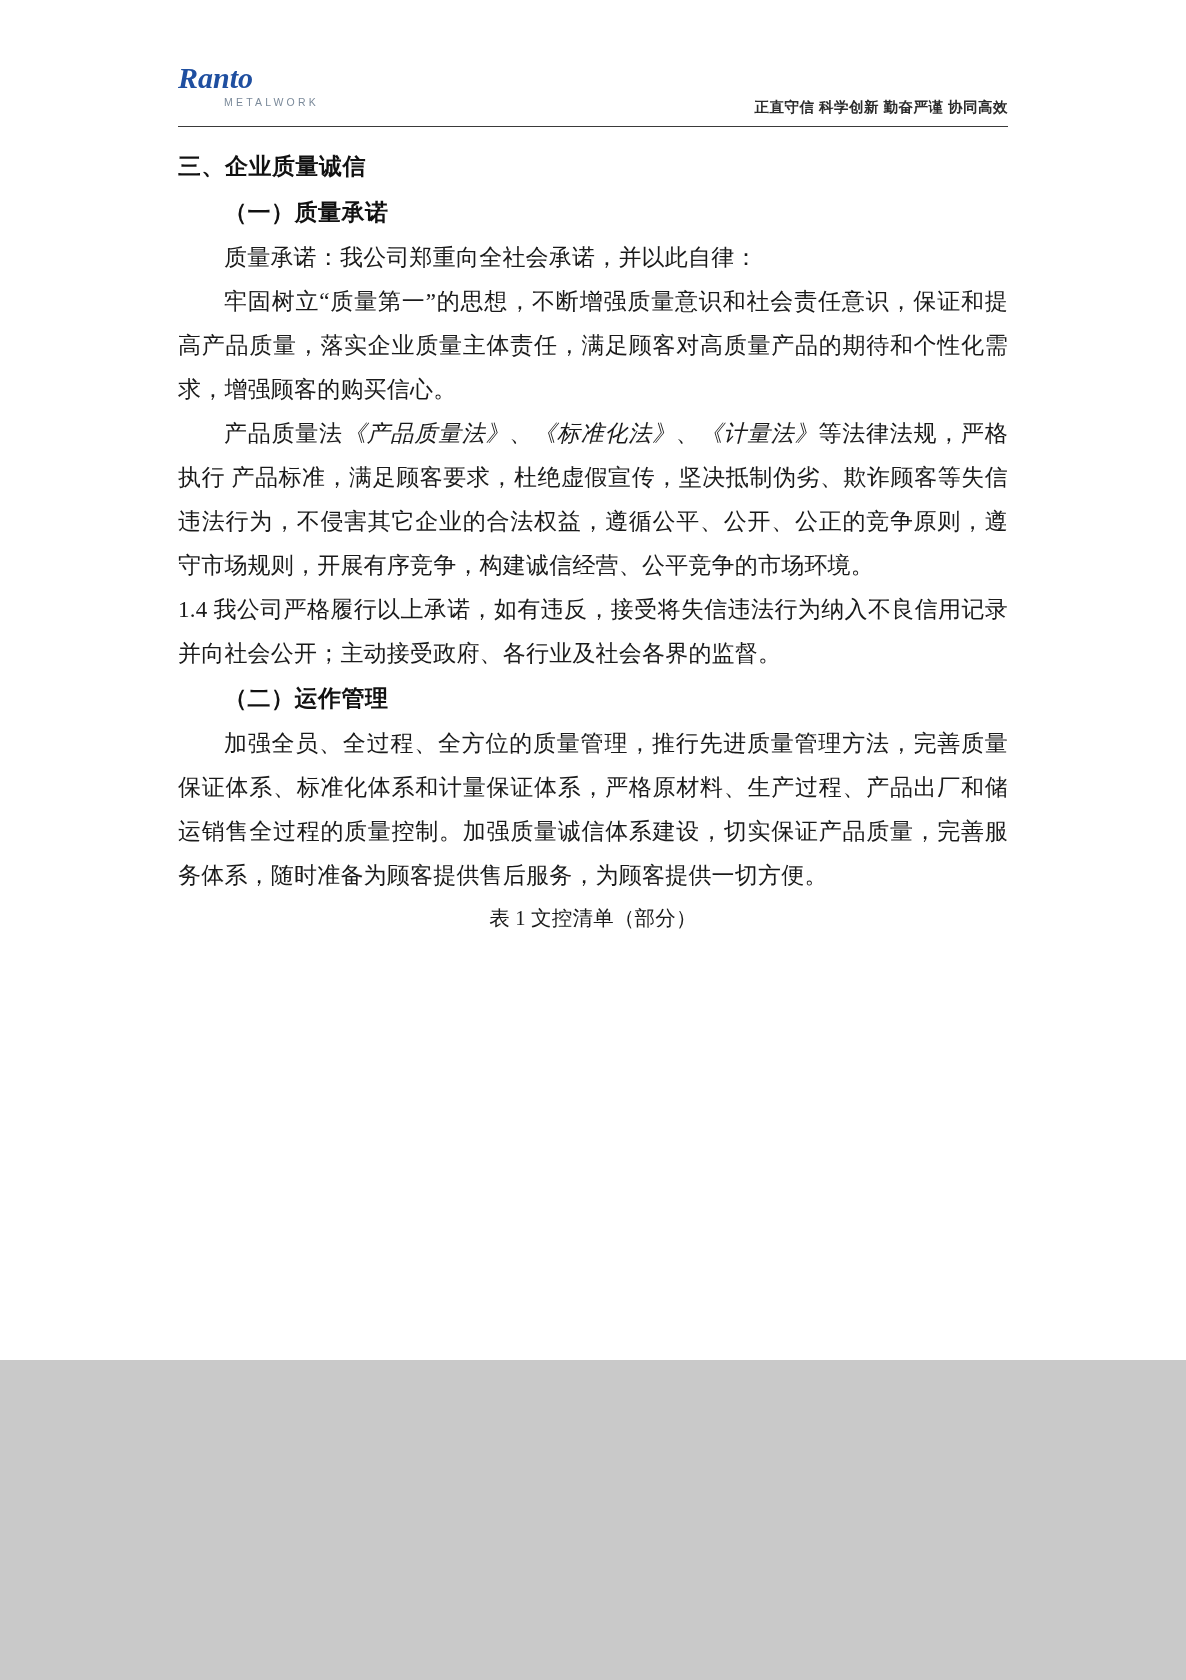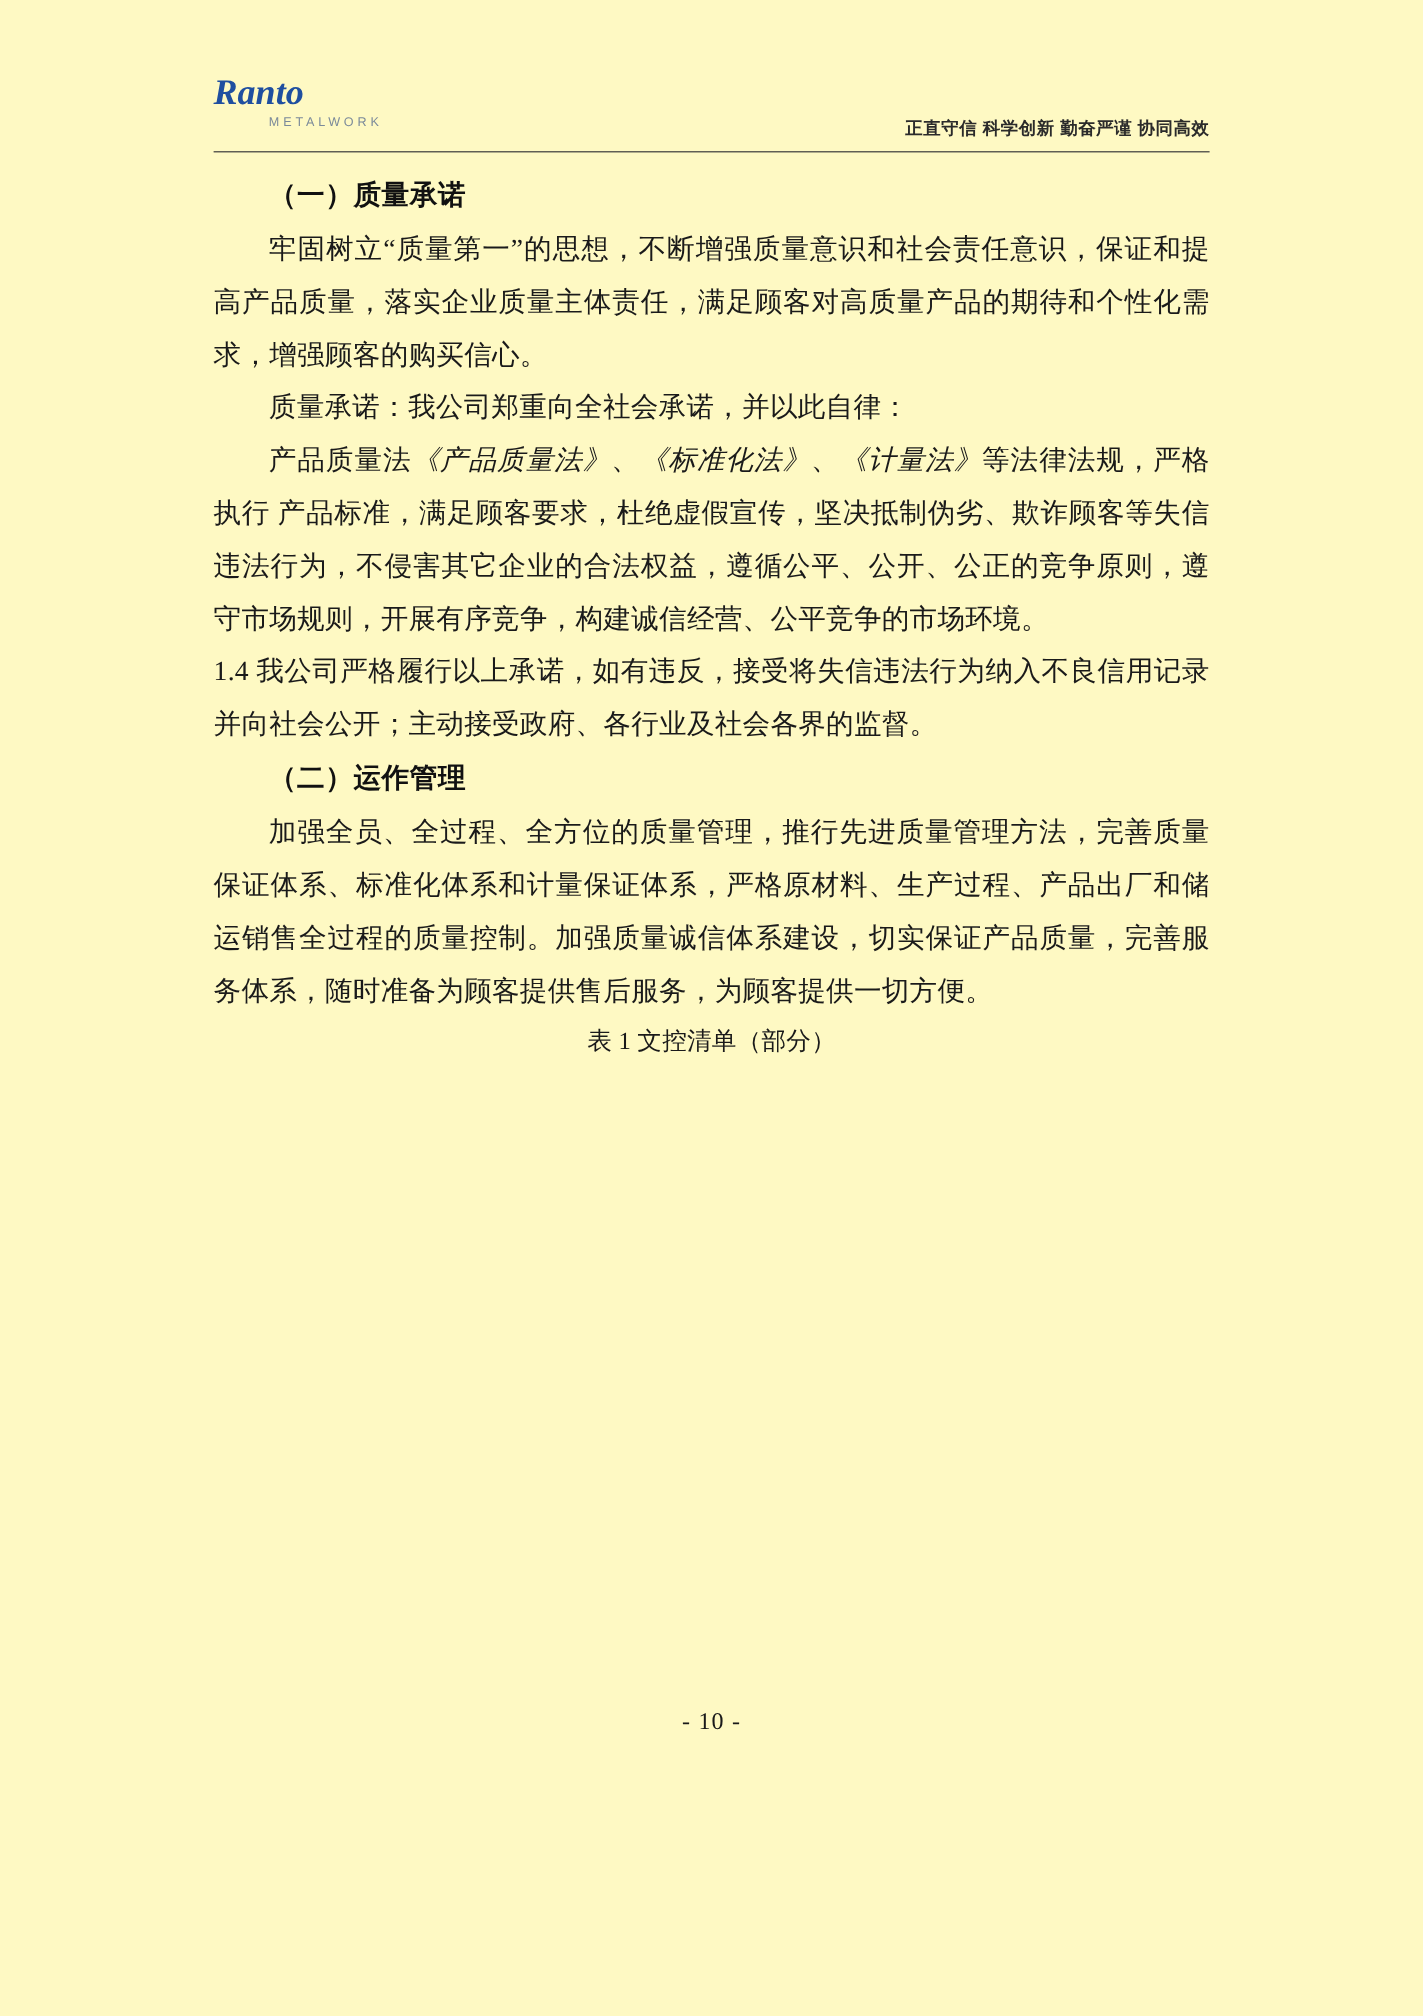--- a/index.html
+++ b/index.html
@@ -6,23 +6,23 @@
     margin: 0;
     padding: 0;
     background: #c9c9c9;
   }
   body {
     font-family: "Liberation Serif", "DejaVu Serif", serif;
   }
   .page {
     position: relative;
     width: 1186px;
-    height: 1680px;
+    height: 1360px;
     margin: 0 auto;
-    background: #fef9c3;
+    background: #ffffff;
     overflow: hidden;
   }
   
   .header {
     position: absolute;
     left: 178px;
     top: 62px;
     width: 830px;
     height: 64px;
   }
@@ -134,26 +134,27 @@
       <div class="logo-word">Ranto</div>
       <div class="logo-sub">METALWORK</div>
     </div>
     <div class="slogan">正直守信 科学创新 勤奋严谨 协同高效</div>
   </div>
   <div class="header-rule"></div>
 
   <div class="content">
 
 
+    <div class="h-sec blk">三、企业质量诚信</div>
 
     <div class="h-sub">（一）质量承诺</div>
 
+    <p class="indent">质量承诺：我公司郑重向全社会承诺，并以此自律：</p>
+
     <p class="indent">牢固树立“质量第一”的思想，不断增强质量意识和社会责任意识，保证和提高产品质量，落实企业质量主体责任，满足顾客对高质量产品的期待和个性化需求，增强顾客的购买信心。</p>
-
-    <p class="indent">质量承诺：我公司郑重向全社会承诺，并以此自律：</p>
 
 
     <p class="indent"><span>产品质量法</span><span class="italic-seg">《产品质量法》</span><span>、</span><span class="italic-seg">《标准化法》</span><span>、</span><span class="italic-seg">《计量法》</span><span>等法律法规，严格执行 产品标准，满足顾客要求，杜绝虚假宣传，坚决抵制伪劣、欺诈顾客等失信违法行为，不侵害其它企业的合法权益，遵循公平、公开、公正的竞争原则，遵守市场规则，开展有序竞争，构建诚信经营、公平竞争的市场环境。</span></p>
 
     <p class="hang">1.4 我公司严格履行以上承诺，如有违反，接受将失信违法行为纳入不良信用记录并向社会公开；主动接受政府、各行业及社会各界的监督。</p>
 
     <div class="h-sub">（二）运作管理</div>
 
     <p class="indent">加强全员、全过程、全方位的质量管理，推行先进质量管理方法，完善质量保证体系、标准化体系和计量保证体系，严格原材料、生产过程、产品出厂和储运销售全过程的质量控制。加强质量诚信体系建设，切实保证产品质量，完善服务体系，随时准备为顾客提供售后服务，为顾客提供一切方便。</p>
 

